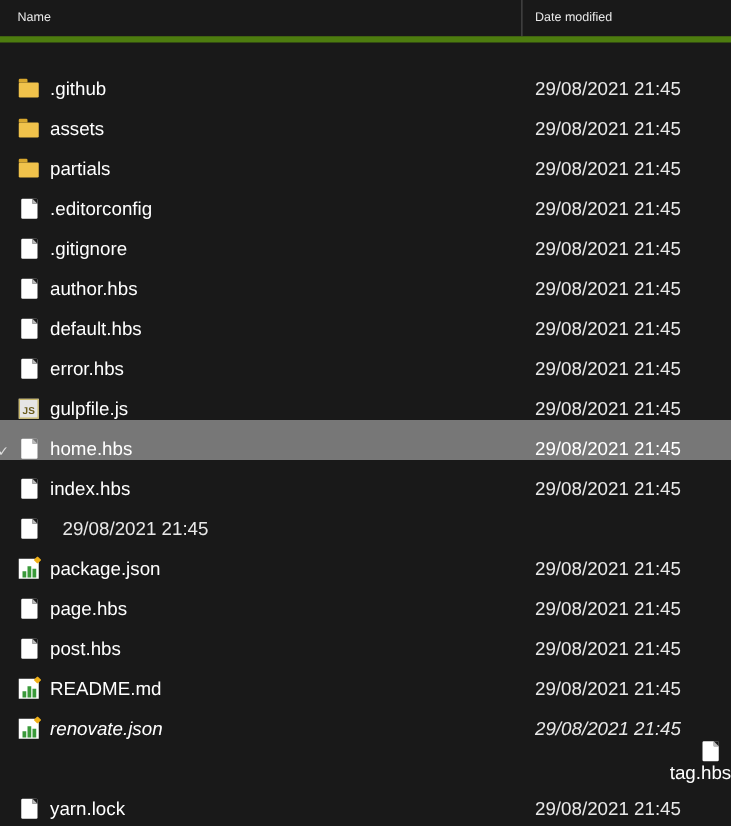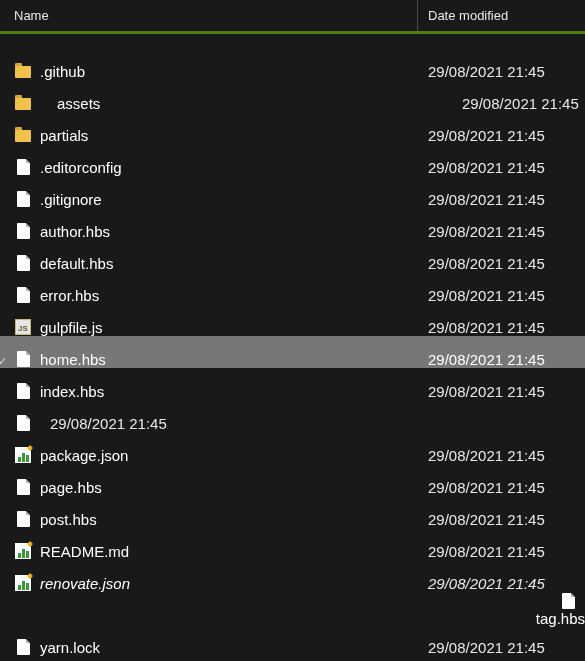--- a/index.html
+++ b/index.html
@@ -10,23 +10,23 @@
       font-size: 14px;
       width: 585px;
       height: 661px;
       overflow: hidden;
       user-select: none;
     }
     .header {
       display: flex;
       height: 34px;
       align-items: center;
-      border-bottom: 3px solid #4d7c0f;
+      border-bottom: 5px solid #4d7c0f;
       padding-left: 14px;
-      font-size: 13px;
+      font-size: 10px;
       color: #e8e8e8;
     }
     .col-name {
       flex: 0 0 404px;
       position: relative;
       border-right: 1px solid #4a4a4a;
       height: 100%;
       display: flex;
       align-items: center;
     }
@@ -165,21 +165,21 @@
 </div>
 
 <div class="file-list" id="file-list">
     <div class="row" style="position: relative;">
       <span class="icon">
         <div class="folder-icon"></div>
       </span>
       <span class="fname">.github</span>
       <span class="fdate">29/08/2021 21:45</span>
     </div>
-    <div class="row" style="position: relative; gap: 17px;">
+    <div class="row" style="position: relative;">
       <span class="icon">
         <div class="folder-icon"></div>
       </span>
       <span class="fname">assets</span>
       <span class="fdate">29/08/2021 21:45</span>
     </div>
     <div class="row" style="position: relative;">
       <span class="icon">
         <div class="folder-icon"></div>
       </span>

